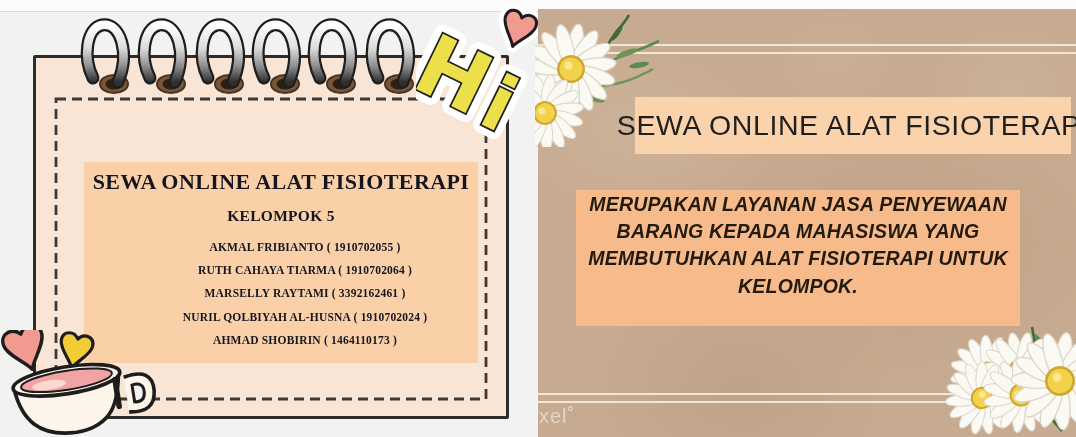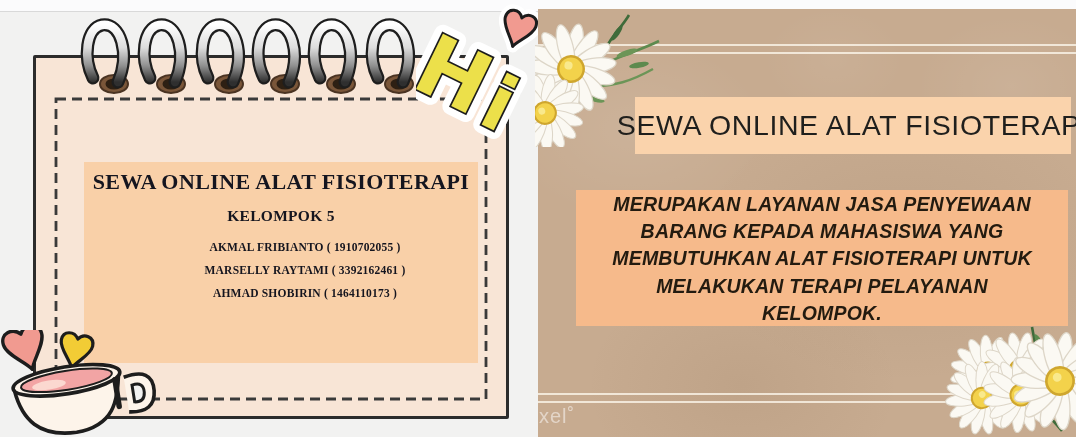--- a/index.html
+++ b/index.html
@@ -53,21 +53,21 @@
   .line-top-1 { top:35px; } .line-top-2 { top:43px; }
   .line-bot-1 { top:384px; } .line-bot-2 { top:392px; }
   .right-title-box {
     position:absolute; left:97px; top:88px; width:436px; height:57px;
     background:#fad3ac; display:flex; align-items:center; justify-content:center;
   }
   .right-title {
     font-size:28.5px; color:#1f1f1d; letter-spacing:0.6px; white-space:nowrap;
   }
   .right-body-box {
-    position:absolute; left:38px; top:181px; width:492px; height:136px;
+    position:absolute; left:38px; top:181px; width:444px; height:136px;
     background:#f6ba8b; text-align:center; padding-top:1px;
   }
   .body-line {
     font-size:19.5px; font-weight:bold; font-style:italic;
     line-height:27.2px; color:#231b10; letter-spacing:0.2px; white-space:nowrap;
   }
   .watermark {
     position:absolute; left:1px; top:396px; font-size:20px;
     color:rgba(255,255,255,0.5); letter-spacing:1px;
   }
@@ -110,21 +110,23 @@
       <use href="#ring" x="211" y="2"></use>
       <use href="#ring" x="267" y="2"></use>
       <use href="#ring" x="325" y="2"></use>
     </svg>
 
     <div class="left-panel">
       <div class="left-title">SEWA ONLINE ALAT FISIOTERAPI</div>
       <div class="left-group">KELOMPOK 5</div>
       <div class="member-list">
         <div class="member-row">AKMAL FRIBIANTO ( 1910702055 )</div>
+        <div class="member-row">RUTH CAHAYA TIARMA ( 1910702064 )</div>
         <div class="member-row">MARSELLY RAYTAMI ( 3392162461 )</div>
+        <div class="member-row">NURIL QOLBIYAH AL-HUSNA ( 1910702024 )</div>
         <div class="member-row">AHMAD SHOBIRIN ( 1464110173 )</div>
       </div>
     </div>
 
     <svg class="hi-svg" viewBox="0 0 126 148">
       <g transform="translate(100,32) rotate(18)">
         <path d="M0,11 C -3,4 -16,-6 -16,-15 C -16,-25 -5,-27 0,-19 C 5,-27 16,-25 16,-15 C 16,-6 3,4 0,11 Z" fill="#ffffff" stroke="#ffffff" stroke-width="12" stroke-linejoin="round"></path>
         <path d="M0,11 C -3,4 -16,-6 -16,-15 C -16,-25 -5,-27 0,-19 C 5,-27 16,-25 16,-15 C 16,-6 3,4 0,11 Z" fill="#f19a90" stroke="#1c1c1c" stroke-width="3" stroke-linejoin="round"></path>
       </g>
       <g font-family="DejaVu Sans, sans-serif" font-weight="bold" text-anchor="middle">
@@ -166,21 +168,20 @@
     <div class="thin-line line-bot-2"></div>
 
     <div class="right-title-box">
       <span class="right-title">SEWA ONLINE ALAT FISIOTERAPI</span>
     </div>
 
     <div class="right-body-box">
       <div class="body-line">MERUPAKAN LAYANAN JASA PENYEWAAN</div>
       <div class="body-line">BARANG KEPADA MAHASISWA YANG</div>
       <div class="body-line">MEMBUTUHKAN ALAT FISIOTERAPI UNTUK</div>
-      <div class="body-line">MELAKUKAN TERAPI PELAYANAN</div>
       <div class="body-line">KELOMPOK.</div>
     </div>
 
     <div class="watermark">xel˚</div>
 
     <svg class="daisy-tl" viewBox="0 0 138 138">
       <defs>
         <g id="daisy">
           <g id="petals">
             <ellipse cx="0" cy="-11" rx="3.7" ry="11.2" fill="#fbf9f3" stroke="#ddd6c8" stroke-width="0.6" transform="rotate(0)"></ellipse>

